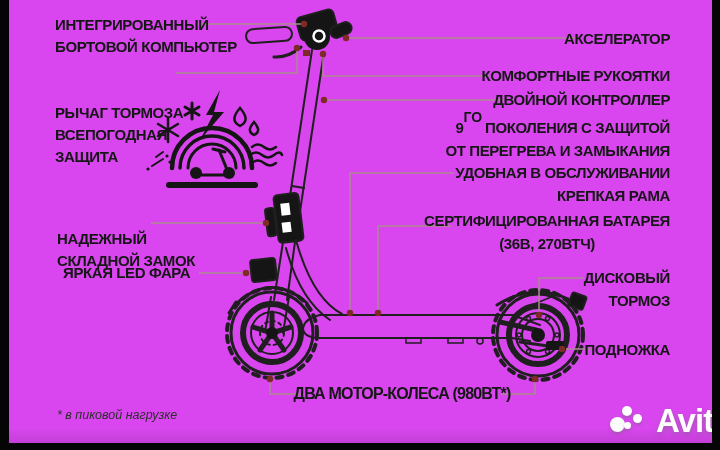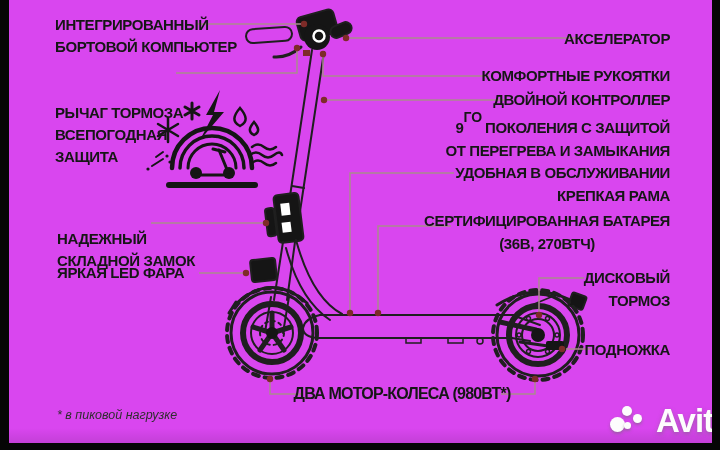--- a/index.html
+++ b/index.html
@@ -192,21 +192,21 @@
     <div>РЫЧАГ ТОРМОЗА</div>
   </div>
   <div class="lbl lbl-left" style="left:55px;top:124px;">
     <div>ВСЕПОГОДНАЯ</div>
     <div>ЗАЩИТА</div>
   </div>
   <div class="lbl lbl-left" style="left:57px;top:212px;margin-top:16px;">
     <div>НАДЕЖНЫЙ</div>
     <div>СКЛАДНОЙ ЗАМОК</div>
   </div>
-  <div class="lbl lbl-left" style="left:57px;top:262px;text-align:center;">
+  <div class="lbl lbl-left" style="left:63px;top:262px;text-align:center;">
     <div>ЯРКАЯ LED ФАРА</div>
   </div>
 
   <div class="lbl lbl-right" style="top:27px;">
     <div>АКСЕЛЕРАТОР</div>
   </div>
   <div class="lbl lbl-right" style="top:64px;">
     <div>КОМФОРТНЫЕ РУКОЯТКИ</div>
   </div>
   <div class="lbl lbl-right" style="top:88px;">

